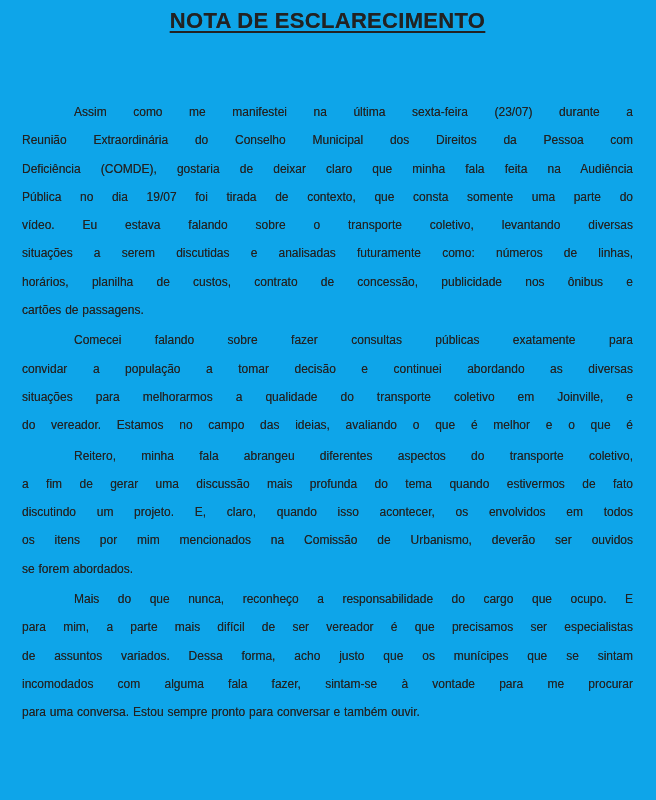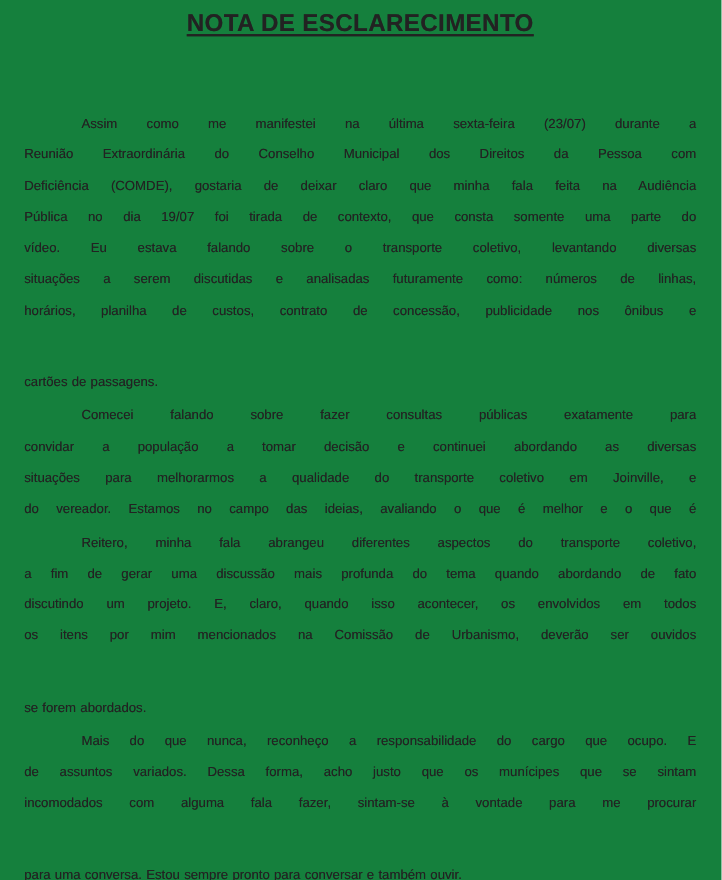--- a/index.html
+++ b/index.html
@@ -6,21 +6,21 @@
     margin: 0;
     padding: 0;
     background: #ffffff;
   }
   .page {
     position: relative;
     width: 656px;
     height: 800px;
     box-sizing: border-box;
     padding: 8px 23px 0 22px;
-    background: #15803d;
+    background: #0ea5e9;
     font-family: "Liberation Sans", sans-serif;
     color: #222222;
     overflow: hidden;
     text-shadow: 0 0 0.5px rgba(40,40,40,0.65);
   }
   .title {
     text-align: center;
     font-size: 22px;
     line-height: 26px;
     font-weight: 700;
@@ -47,21 +47,20 @@
     text-align-last: justify;
     white-space: normal;
     overflow: hidden;
     word-spacing: 0.5px;
   }
   .line.first {
     padding-left: 52px;
   }
   .line.last {
     text-align-last: left;
-    margin-top: 37px;
   }
 </style>
 </head>
 <body>
 
 <div class="page">
   <h1 class="title">NOTA DE ESCLARECIMENTO</h1>
   <div class="doc-body">
       <div class="paragraph">
         <div class="line first">Assim como me manifestei na última sexta-feira (23/07) durante a</div>
@@ -74,25 +73,26 @@
         <div class="line last">cartões de passagens.</div>
       </div>
       <div class="paragraph">
         <div class="line first">Comecei falando sobre fazer consultas públicas exatamente para</div>
         <div class="line">convidar a população a tomar decisão e continuei abordando as diversas</div>
         <div class="line">situações para melhorarmos a qualidade do transporte coletivo em Joinville, e</div>
         <div class="line">do vereador. Estamos no campo das ideias, avaliando o que é melhor e o que é</div>
       </div>
       <div class="paragraph">
         <div class="line first">Reitero, minha fala abrangeu diferentes aspectos do transporte coletivo,</div>
-        <div class="line">a fim de gerar uma discussão mais profunda do tema quando abordando de fato</div>
+        <div class="line">a fim de gerar uma discussão mais profunda do tema quando estivermos de fato</div>
         <div class="line">discutindo um projeto. E, claro, quando isso acontecer, os envolvidos em todos</div>
         <div class="line">os itens por mim mencionados na Comissão de Urbanismo, deverão ser ouvidos</div>
         <div class="line last">se forem abordados.</div>
       </div>
       <div class="paragraph">
         <div class="line first">Mais do que nunca, reconheço a responsabilidade do cargo que ocupo. E</div>
+        <div class="line">para mim, a parte mais difícil de ser vereador é que precisamos ser especialistas</div>
         <div class="line">de assuntos variados. Dessa forma, acho justo que os munícipes que se sintam</div>
         <div class="line">incomodados com alguma fala fazer, sintam-se à vontade para me procurar</div>
         <div class="line last">para uma conversa. Estou sempre pronto para conversar e também ouvir.</div>
       </div>
     </div>
 </div>
 
 </body></html>

